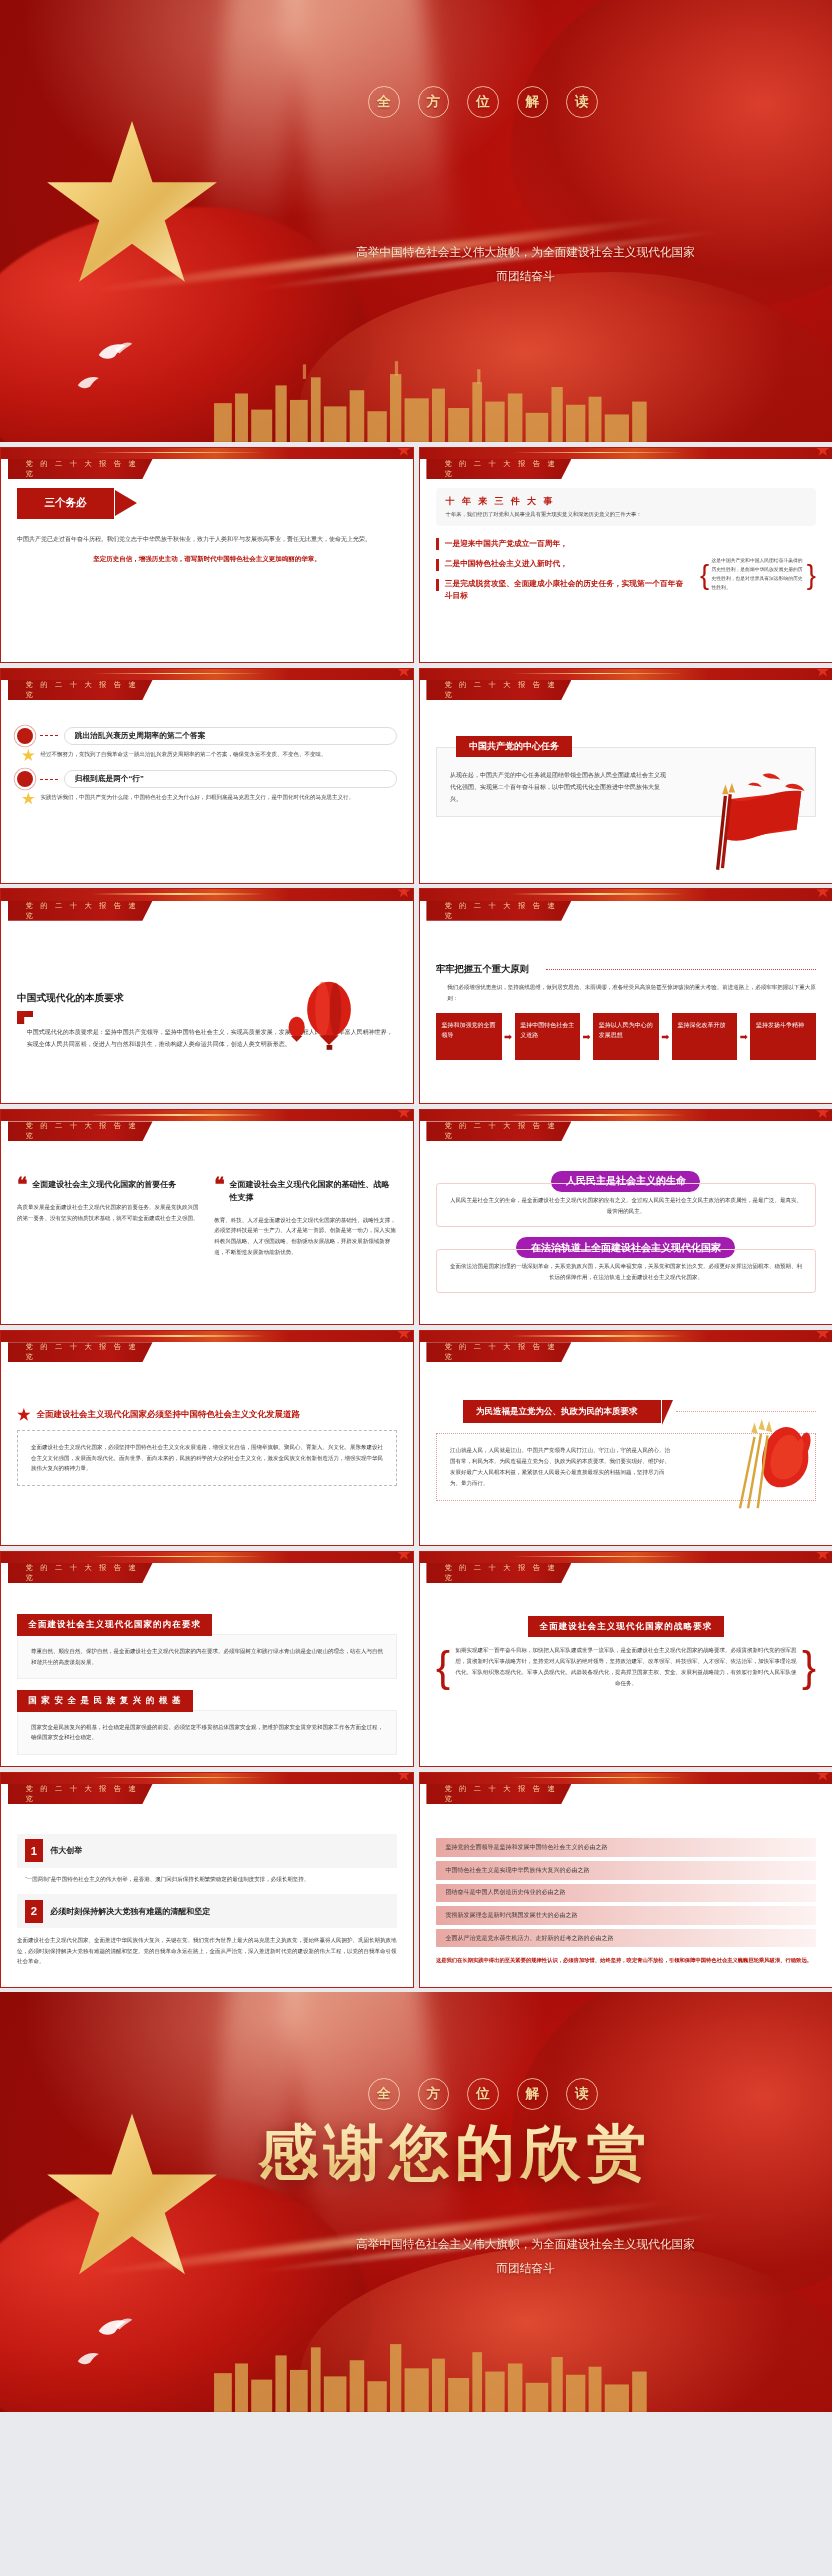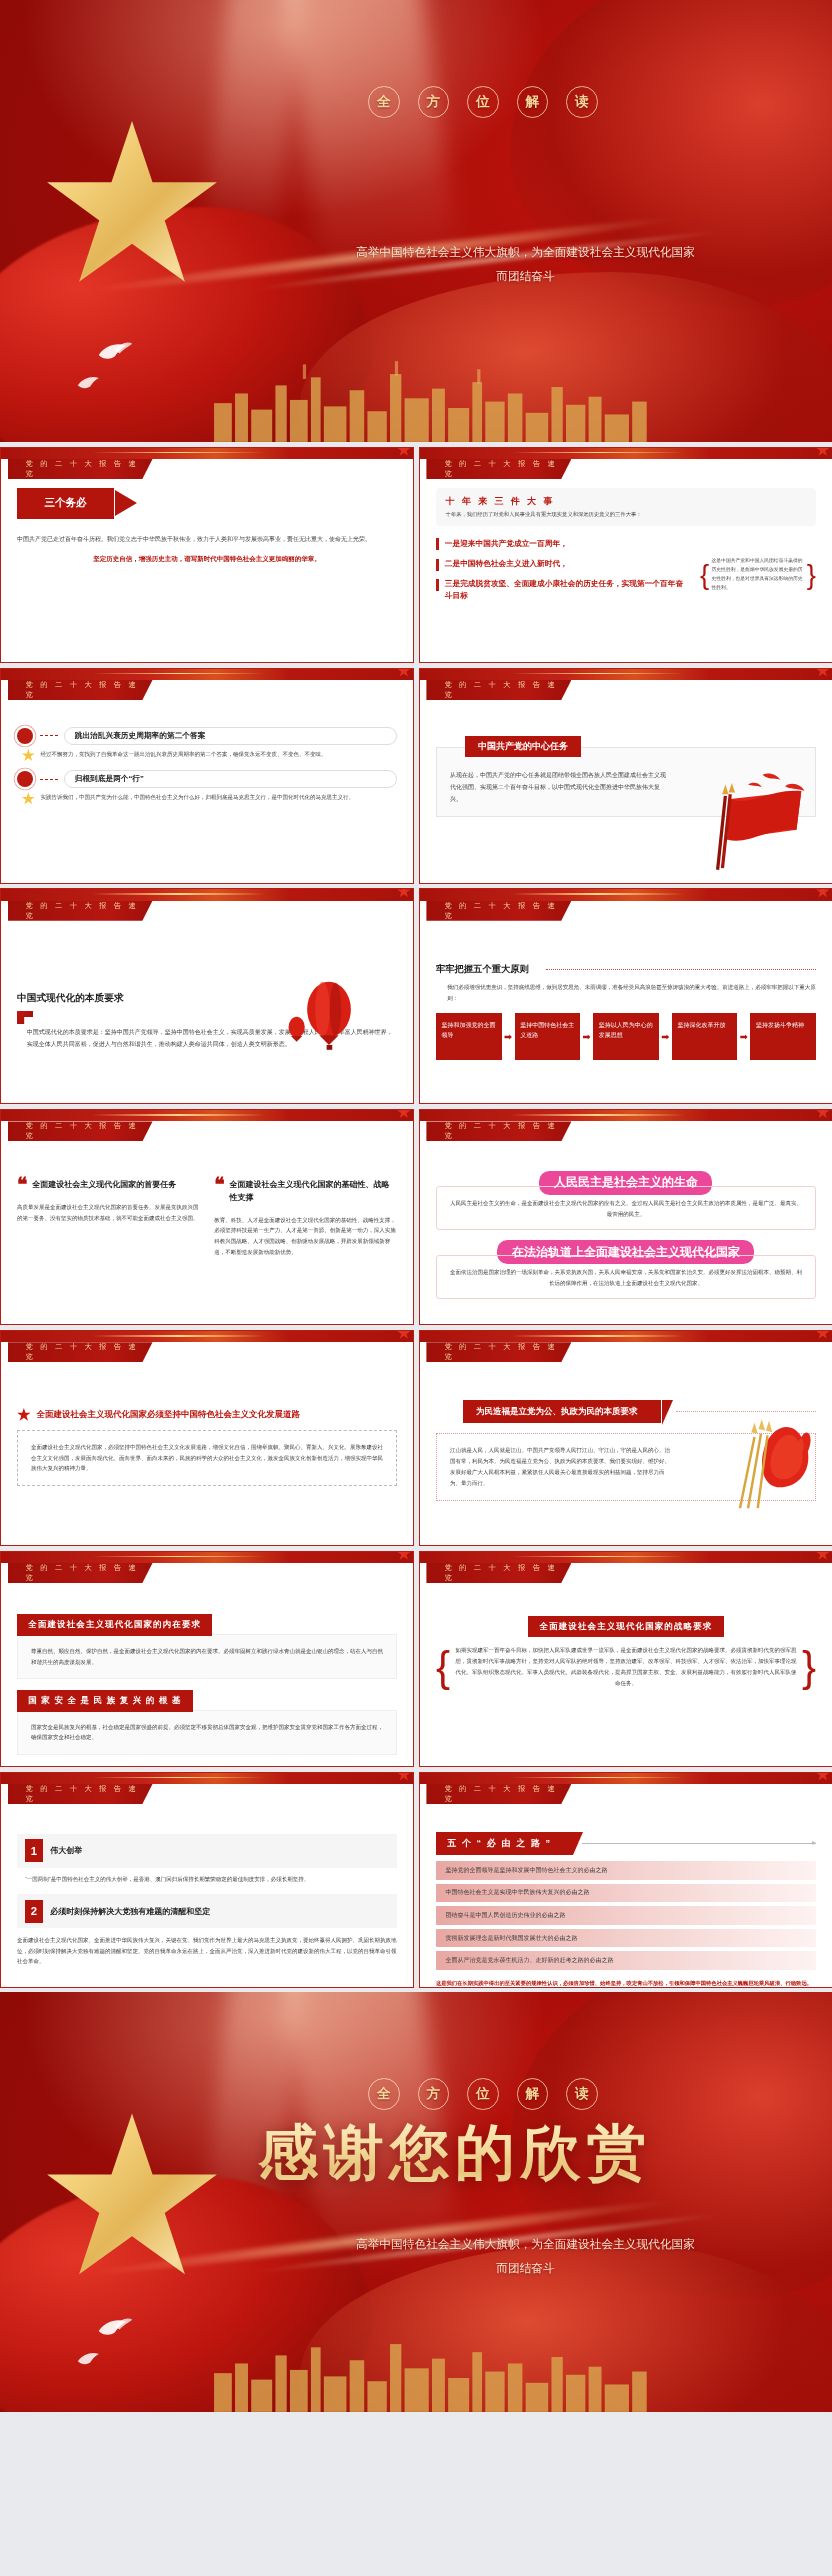--- a/index.html
+++ b/index.html
@@ -202,22 +202,22 @@
   .s6-card { flex:1; background:#b3150d; color:#fff; font-size:6px; line-height:1.75;
              padding:6.5px 5.7px; min-height:47px; }
   .s6-ar { display:flex; align-items:center; color:#b3150d; font-size:9.7px; font-weight:bold;}
 
   
   .s7-col { flex:1; }
   .s7-q { color:#b3150d; font-size:19.4px; font-weight:bold; line-height:.75; font-family:"Liberation Serif",serif; }
   .s7-h { font-size:8px; font-weight:bold; color:#1f1f1f; line-height:1.7; }
 
   
-  .s8-pill { display:block; margin:0 auto; background:#ec4899; color:#fff;
-             border-radius:10.5px; font-size:12px; font-weight:bold; padding:3.2px 14.5px; width:max-content; }
+  .s8-pill { display:block; margin:0 auto; background:#a21caf; color:#fff;
+             border-radius:10.5px; font-size:10px; font-weight:bold; padding:3.2px 14.5px; width:max-content; }
   .s8-box { border:0.8px solid #f0cfcd; border-radius:3.2px; padding:11.3px 13px 9.7px; margin-top:-9px; }
 
   
   .s9-h { display:flex; align-items:center; gap:5.7px; }
   .s9-star { width:13.7px;height:13.7px;flex:none;background:#c8170e;
              clip-path: polygon(50% 0%, 61.8% 35.2%, 98.8% 35.2%, 68.8% 57.2%, 80.4% 92.4%, 50% 70.6%, 19.6% 92.4%, 31.2% 57.2%, 1.2% 35.2%, 38.2% 35.2%);}
   .s9-box { border:0.8px dashed #bbb; padding:11.3px 13px; margin-top:8px; }
 
   
   .s10-banner { position:relative; display:inline-block; background:#b3150d; color:#fff;
@@ -398,21 +398,21 @@
         </div>
       </div>
     </div>
 
     <div class="slide">
       <div class="slide-topbar">
           <span class="slide-corner-star"></span>
         </div>
       <div class="slide-tag">党 的 二 十 大 报 告 速 览</div>
       <div class="slide-body" style="padding-top:27.5px;">
-        <div style="margin-left:29px;">
+        <div style="margin-left:20px;">
           <span class="s4-tag">中国共产党的中心任务</span>
         </div>
         <div class="s4-box" style="padding-top:21px;">
           <div class="para" style="width:63%;">从现在起，中国共产党的中心任务就是团结带领全国各族人民全面建成社会主义现代化强国、实现第二个百年奋斗目标，以中国式现代化全面推进中华民族伟大复兴。</div>
         </div>
         <svg class="flag-wrap" viewBox="0 0 130 130">
           <path d="M30 36 L118 26 L112 74 L26 86 Z" fill="#e02418"></path>
           <path d="M30 36 C55 46, 80 22, 118 26 L112 74 C78 70, 52 94, 26 86 Z" fill="#cf1a10"></path>
           <rect x="22" y="32" width="4" height="92" transform="rotate(6 24 32)" fill="#8e1109"></rect>
           <rect x="28" y="30" width="4" height="92" transform="rotate(6 30 30)" fill="#a9140b"></rect>
@@ -609,24 +609,20 @@
         <div class="para-sm" style="margin:6.5px 0 0 0;">全面建设社会主义现代化国家、全面推进中华民族伟大复兴，关键在党。我们党作为世界上最大的马克思主义执政党，要始终赢得人民拥护、巩固长期执政地位，必须时刻保持解决大党独有难题的清醒和坚定。党的自我革命永远在路上，全面从严治党，深入推进新时代党的建设新的伟大工程，以党的自我革命引领社会革命。</div>
       </div>
     </div>
 
     <div class="slide">
       <div class="slide-topbar">
           <span class="slide-corner-star"></span>
         </div>
       <div class="slide-tag">党 的 二 十 大 报 告 速 览</div>
       <div class="slide-body" style="padding-top:19.4px;">
-        <div style="display:flex; align-items:center; gap:9.7px;">
-          <span class="s13-banner">五 个 “ 必 由 之 路 ”</span>
-          <span class="s13-line"></span>
-        </div>
         <div style="margin-top:6.5px;">
           <div class="s13-item">坚持党的全面领导是坚持和发展中国特色社会主义的必由之路</div>
           <div class="s13-item">中国特色社会主义是实现中华民族伟大复兴的必由之路</div>
           <div class="s13-item">团结奋斗是中国人民创造历史伟业的必由之路</div>
           <div class="s13-item">贯彻新发展理念是新时代我国发展壮大的必由之路</div>
           <div class="s13-item">全面从严治党是党永葆生机活力、走好新的赶考之路的必由之路</div>
         </div>
         <div class="s13-foot">这是我们在长期实践中得出的至关紧要的规律性认识，必须倍加珍惜、始终坚持，咬定青山不放松，引领和保障中国特色社会主义巍巍巨轮乘风破浪、行稳致远。</div>
       </div>
     </div>

